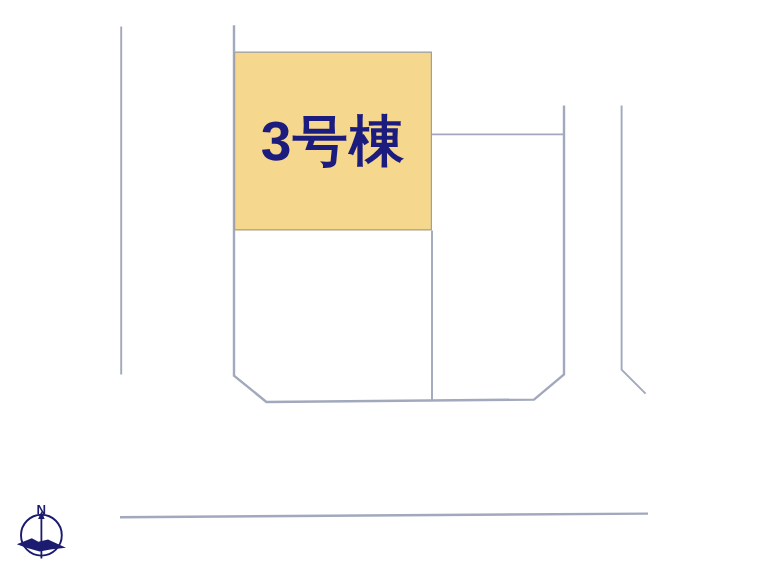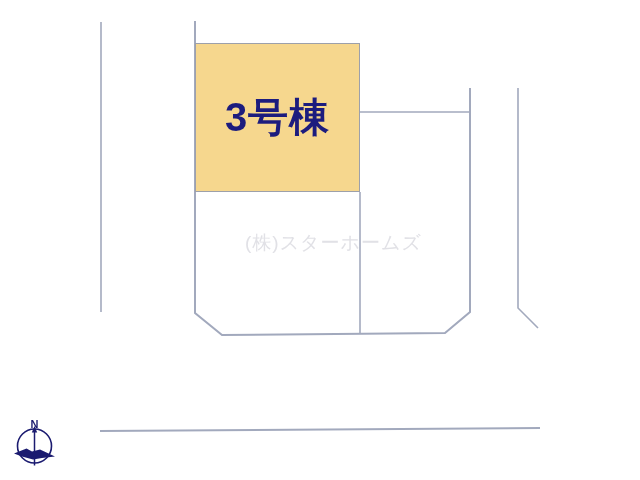--- a/index.html
+++ b/index.html
@@ -39,21 +39,21 @@
     height: 149px;
     background: #f6d78e;
     border: 1.5px solid #9da0aa;
     box-sizing: border-box;
     display: flex;
     align-items: center;
     justify-content: center;
   }
   .building-label {
     color: #1c1c7e;
-    font-size: 40px;
+    font-size: 46px;
     font-weight: bold;
     letter-spacing: 1px;
     white-space: nowrap;
   }
   .watermark {
     position: absolute;
     left: 245px;
     top: 230px;
     font-size: 19px;
     color: #e1e1e6;
@@ -99,21 +99,20 @@
     <line class="boundary thin" x1="360" y1="192" x2="360" y2="334"></line>
     <line class="boundary thin" x1="360" y1="112" x2="470" y2="112"></line>
     <polyline class="boundary thin" points="518,88 518,308 538,328"></polyline>
     <line class="boundary" x1="100" y1="431" x2="540" y2="428"></line>
   </svg>
 
   <div class="building">
     <span class="building-label">3号棟</span>
   </div>
 
-  <div class="watermark">(株)スターホームズ</div>
 
   <svg class="compass" viewBox="0 0 60 58" xmlns="http://www.w3.org/2000/svg">
     <circle class="ring" cx="22.5" cy="28" r="17"></circle>
     <text class="north" x="22.5" y="10" text-anchor="middle">N</text>
     <line class="needle" x1="22.5" y1="11" x2="22.5" y2="47.5"></line>
     <polygon class="solid" points="22.5,8 19.8,14.5 25.2,14.5"></polygon>
     <polygon class="solid" points="2,35.5 14.5,30.5 20,33.5 28,31.5 43,38.5 30,40 21,41.5 10,38.5"></polygon>
   </svg>
 
 </div>

